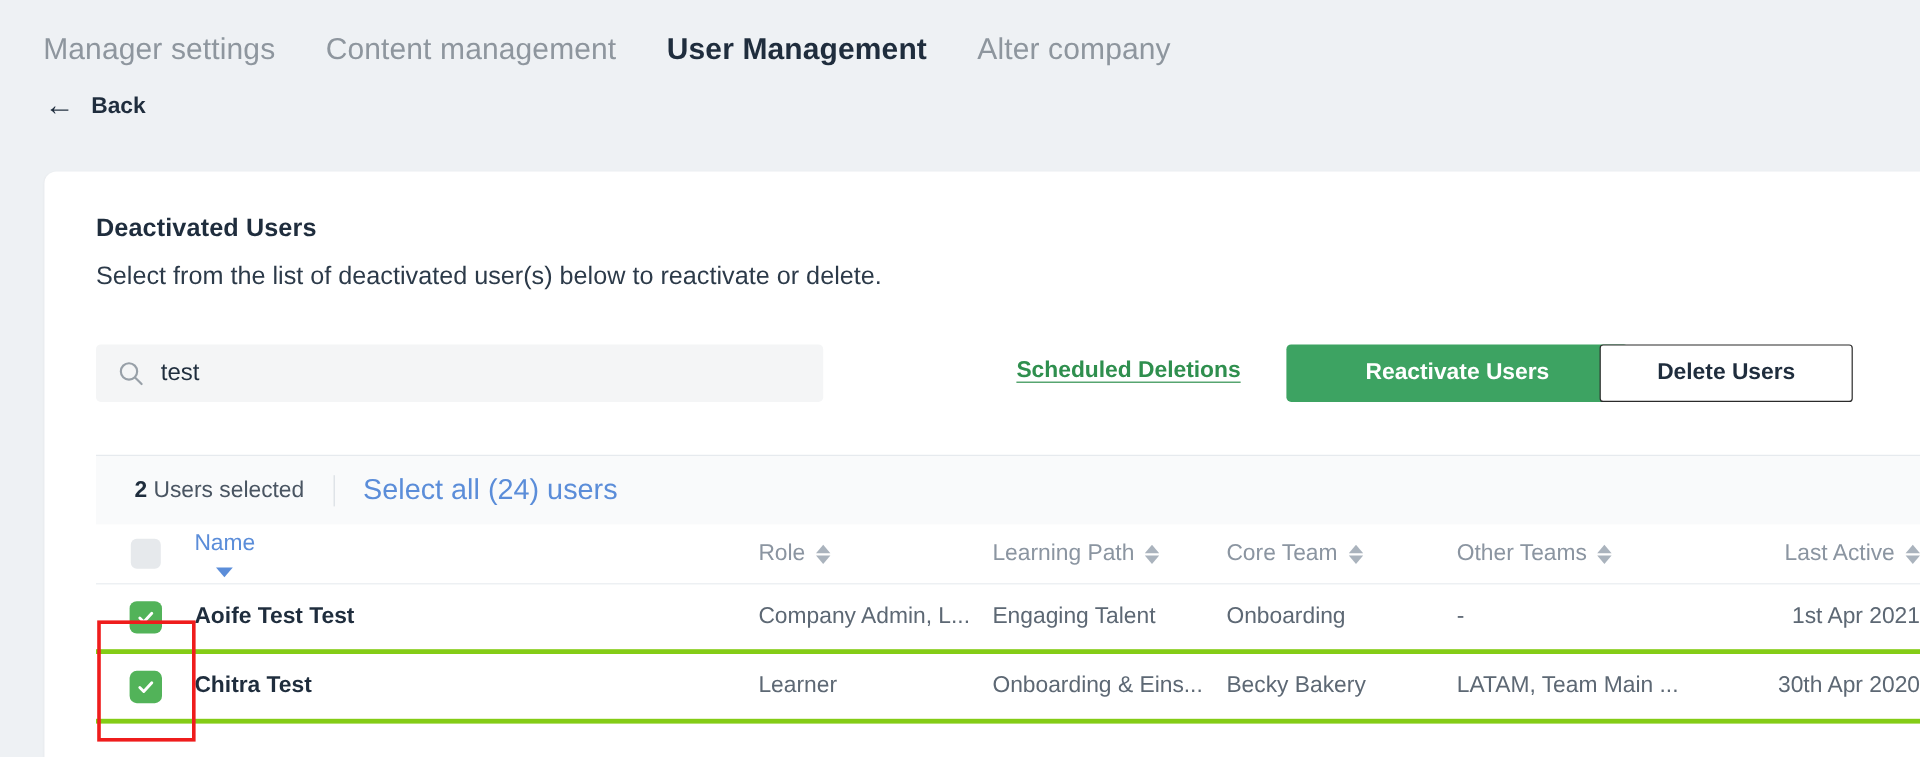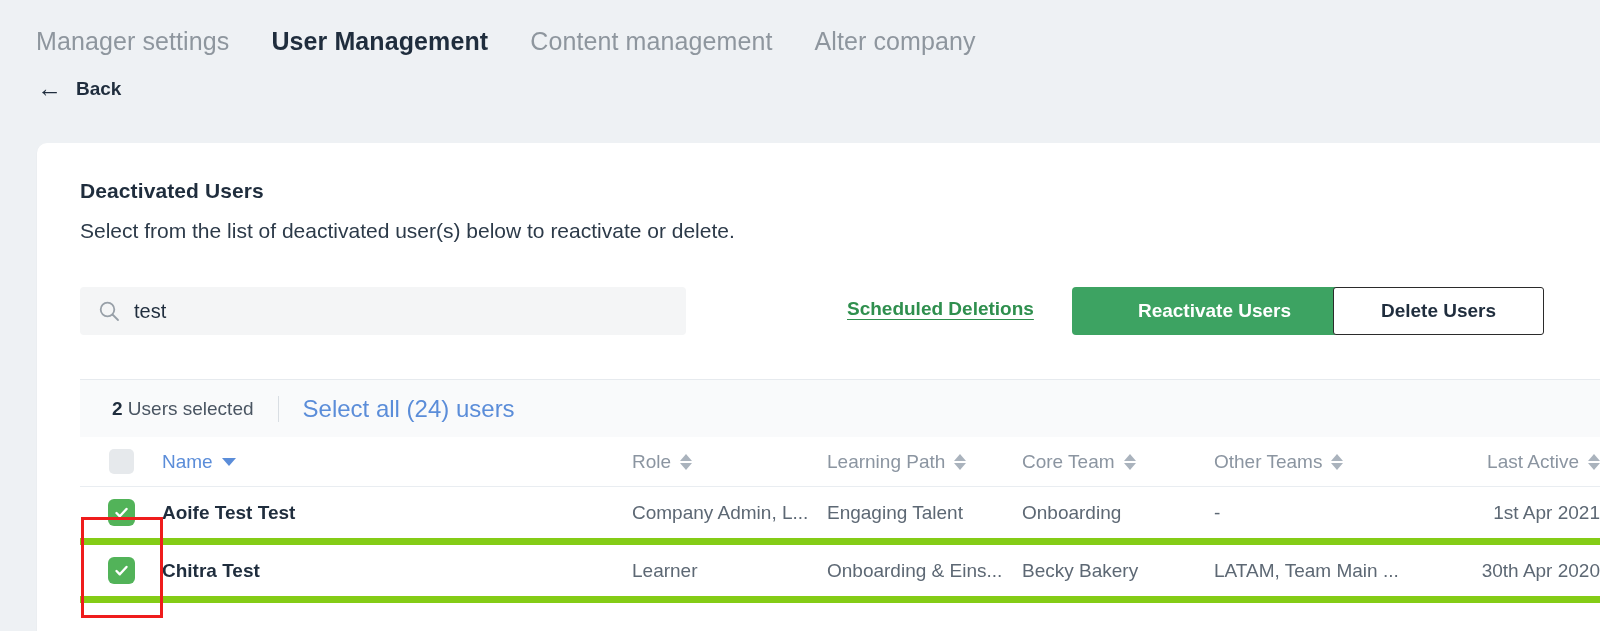--- a/index.html
+++ b/index.html
@@ -193,21 +193,21 @@
   
   .table {
     position: absolute;
     left: 43px;
     top: 294px;
     width: 1520px;
   }
   .trow {
     display: flex;
     align-items: center;
-    border-bottom: 7px solid #84cc16;
+    border-bottom: 4px solid #84cc16;
   }
   .thead {
     height: 50px;
     border-bottom: 1px solid #e9edf1;
   }
   .tbody-row { height: 58px; }
 
   .c-check {
     width: 82px;
     display: flex;
@@ -224,21 +224,21 @@
 
   .th {
     font-size: 19px;
     color: #8b95a1;
     display: inline-flex;
     align-items: center;
     gap: 9px;
     cursor: pointer;
     white-space: nowrap;
   }
-  .th.active { color: #5b8dd9; }
+  .th.active { color: #5b8dd9; flex-direction: column; }
   .c-last .th { justify-content: flex-end; }
 
   .sort-both {
     display: inline-flex;
     flex-direction: column;
     gap: 2px;
     line-height: 0;
   }
   .tri-up {
     width: 0; height: 0;
@@ -301,22 +301,22 @@
     border: 3px solid #ef1c1c;
     pointer-events: none;
     z-index: 40;
   }
 </style>
 </head>
 <body>
 
 <div class="tabbar">
   <div class="tab">Manager settings</div>
+  <div class="tab">Content management</div>
   <div class="tab active">User Management</div>
-  <div class="tab">Content management</div>
   <div class="tab">Alter company</div>
 </div>
 
 <div class="backrow">
   <span class="back-arrow">←</span>
   <span class="back-label">Back</span>
 </div>
 
 <div class="card">
 

